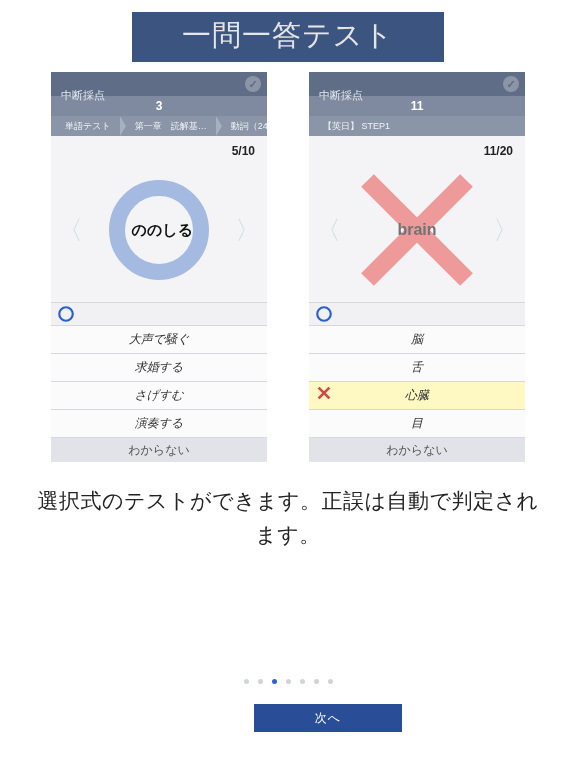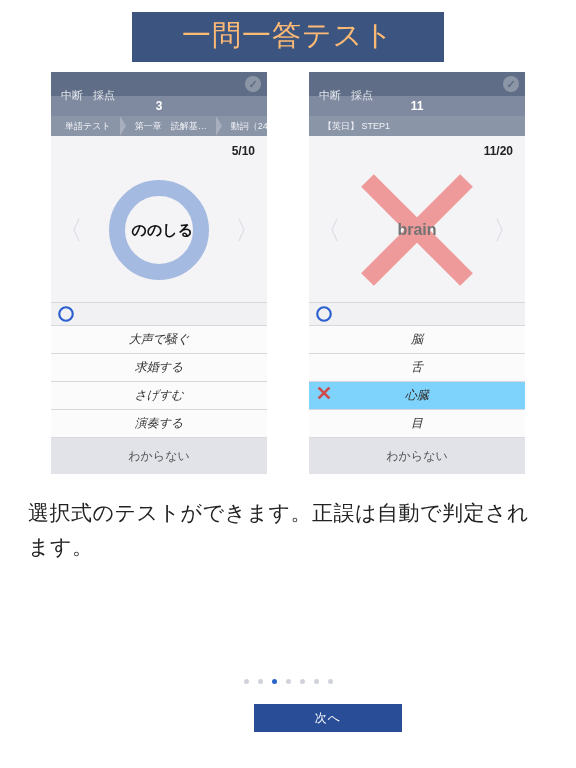--- a/index.html
+++ b/index.html
@@ -7,21 +7,21 @@
   padding: 0;
   width: 576px;
   height: 768px;
   background: #ffffff;
   font-family: -apple-system, "Hiragino Sans", "Hiragino Kaku Gothic ProN", sans-serif;
   overflow: hidden;
   position: relative;
 }
 .page-title {
   background: #3c5580;
-  color: #fdba74;
+  color: #e5e5e5;
   font-size: 29px;
   font-weight: 400;
   display: block;
   width: 312px;
   margin: 12px auto 10px auto;
   text-align: center;
   padding: 4px 0 6px 0;
   letter-spacing: 1px;
 }
 .phones-row {
@@ -38,21 +38,21 @@
 }
 .topbar {
   background: #5f6e86;
   color: #e6e9ef;
   height: 24px;
   display: flex;
   align-items: center;
   font-size: 11px;
   position: relative;
 }
-.topbar .left-items { display: flex; gap: 10px; padding-left: 10px; margin-top: 22px; }
+.topbar .left-items { display: flex; padding-left: 10px; margin-top: 22px; }
 .topbar .check {
   position: absolute;
   right: 6px;
   top: 4px;
   width: 16px;
   height: 16px;
   border-radius: 50%;
   background: #8b95a6;
   display: flex;
   align-items: center;
@@ -189,40 +189,41 @@
   height: 27px;
   border-bottom: 1px solid #d6d8de;
   background: #fbfbfc;
   display: flex;
   align-items: center;
   justify-content: center;
   font-size: 12px;
   color: #333;
   font-style: italic;
 }
-.ans.wrong { background: #7dd3fc; }
+.ans.wrong { background: #fef9c3; }
 .unknown {
-  height: 36px;
+  height: 24px;
   background: #e2e3e8;
   display: flex;
   align-items: center;
   justify-content: center;
   font-size: 12px;
   color: #555;
 }
 .circle-svg { width: 18px; height: 18px; }
 .circle-svg circle { fill: none; stroke: #2a5fd0; stroke-width: 2.4; }
 .x-svg { width: 18px; height: 18px; }
 .x-svg line { stroke: #d04a4a; stroke-width: 3; }
 .description {
   margin: 22px 28px 0 28px;
   font-size: 21px;
   color: #222;
   line-height: 1.6;
   letter-spacing: 0.5px;
+  text-align: center;
 }
 .dots {
   position: absolute;
   left: 0;
   right: 0;
   bottom: 84px;
   display: flex;
   justify-content: center;
   gap: 9px;
 }

